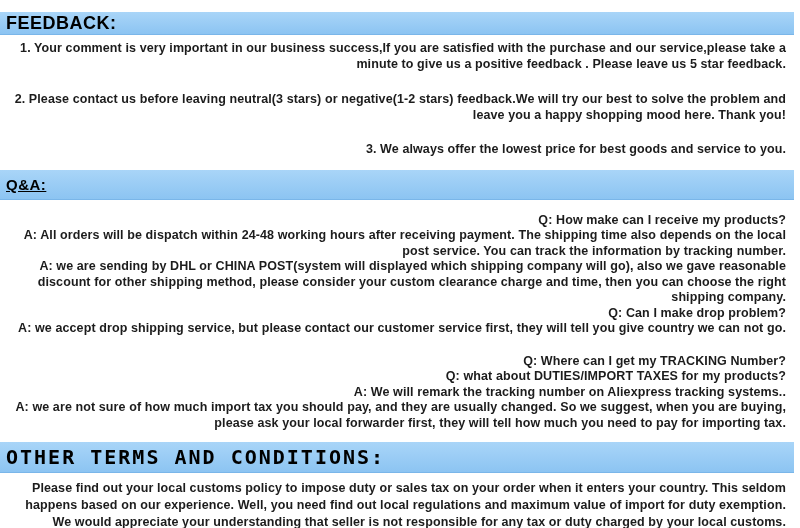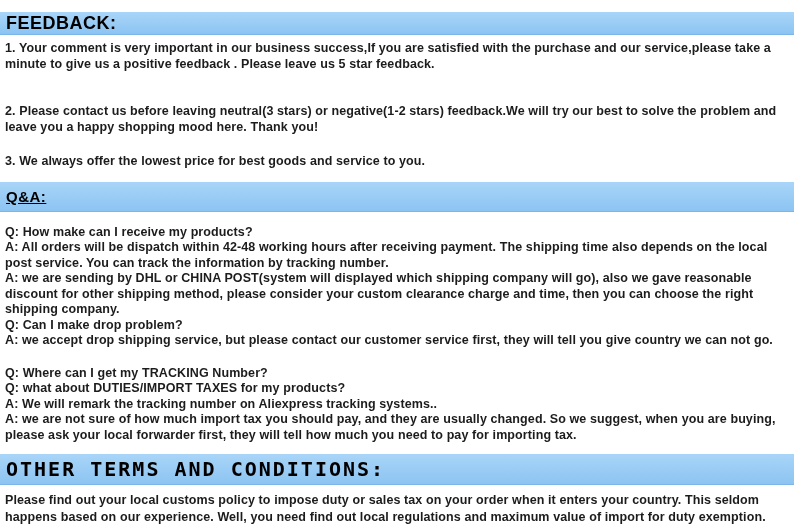--- a/index.html
+++ b/index.html
@@ -49,26 +49,27 @@
     height: 31px;
     font-family: "DejaVu Sans Mono", monospace;
     font-size: 20px;
     letter-spacing: 2px;
   }
   .body-text {
     font-size: 12.5px;
     line-height: 15.5px;
     padding: 0 14px 0 5px;
     letter-spacing: 0.1px;
+    text-align: right;
   }
   .fb-para {
     margin: 0 0 0 0;
   }
   .fb-para-1 { margin-top: 6px; }
-  .fb-para-2 { margin-top: 32px; }
+  .fb-para-2 { margin-top: 20px; }
   .fb-para-3 { margin-top: 19px; }
   .qa-block-1 { margin-top: 13px; }
   .qa-block-2 { margin-top: 17px; }
   .qa-line { margin: 0; }
   .terms-para {
     margin-top: 7px;
     line-height: 17px;
   }
 </style>
 </head>
@@ -81,21 +82,21 @@
   <p class="body-text fb-para fb-para-1">1.  Your comment is very important in our business success,If you are satisfied with the purchase and our service,please take a minute to give us a positive feedback . Please leave us 5 star feedback.</p>
 
   <p class="body-text fb-para fb-para-2">2.  Please contact us before leaving neutral(3 stars) or negative(1-2 stars) feedback.We will try our best to solve the problem and leave you a happy shopping mood here. Thank you!</p>
 
   <p class="body-text fb-para fb-para-3">3.  We always offer the lowest price for best goods and service to you.</p>
 
   <div class="section-bar bar-qa">Q&amp;A:</div>
 
   <div class="body-text qa-block-1">
     <p class="qa-line">Q: How make can I receive my products?</p>
-    <p class="qa-line">A: All orders will be dispatch within 42-48 working hours after receiving payment. The shipping time also depends on the local post service. You can track the information by tracking number.</p>
+    <p class="qa-line">A: All orders will be dispatch within 24-48 working hours after receiving payment. The shipping time also depends on the local post service. You can track the information by tracking number.</p>
     <p class="qa-line">A: we are sending by DHL or CHINA POST(system will displayed which shipping company will go), also we gave reasonable discount for other shipping method, please consider your custom clearance charge and time, then you can choose the right shipping company.</p>
     <p class="qa-line">Q: Can I make drop problem?</p>
     <p class="qa-line">A: we accept drop shipping service, but please contact our customer service first, they will tell you give country we can not go.</p>
   </div>
 
   <div class="body-text qa-block-2">
     <p class="qa-line">Q: Where can I get my TRACKING Number?</p>
     <p class="qa-line">Q: what about DUTIES/IMPORT TAXES for my products?</p>
     <p class="qa-line">A: We will remark the tracking number on Aliexpress tracking systems..</p>
     <p class="qa-line">A: we are not sure of how much import tax you should pay, and they are usually changed. So we suggest, when you are buying, please ask your local forwarder first, they will tell how much you need to pay for importing tax.</p>

